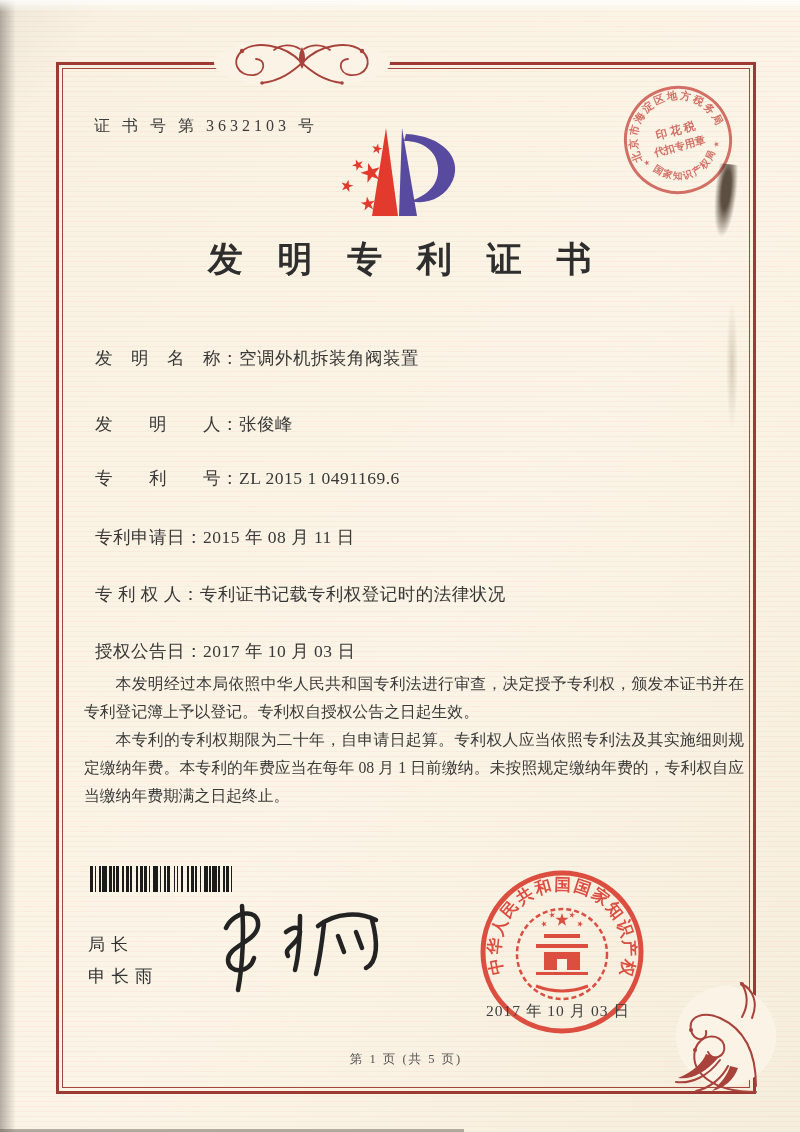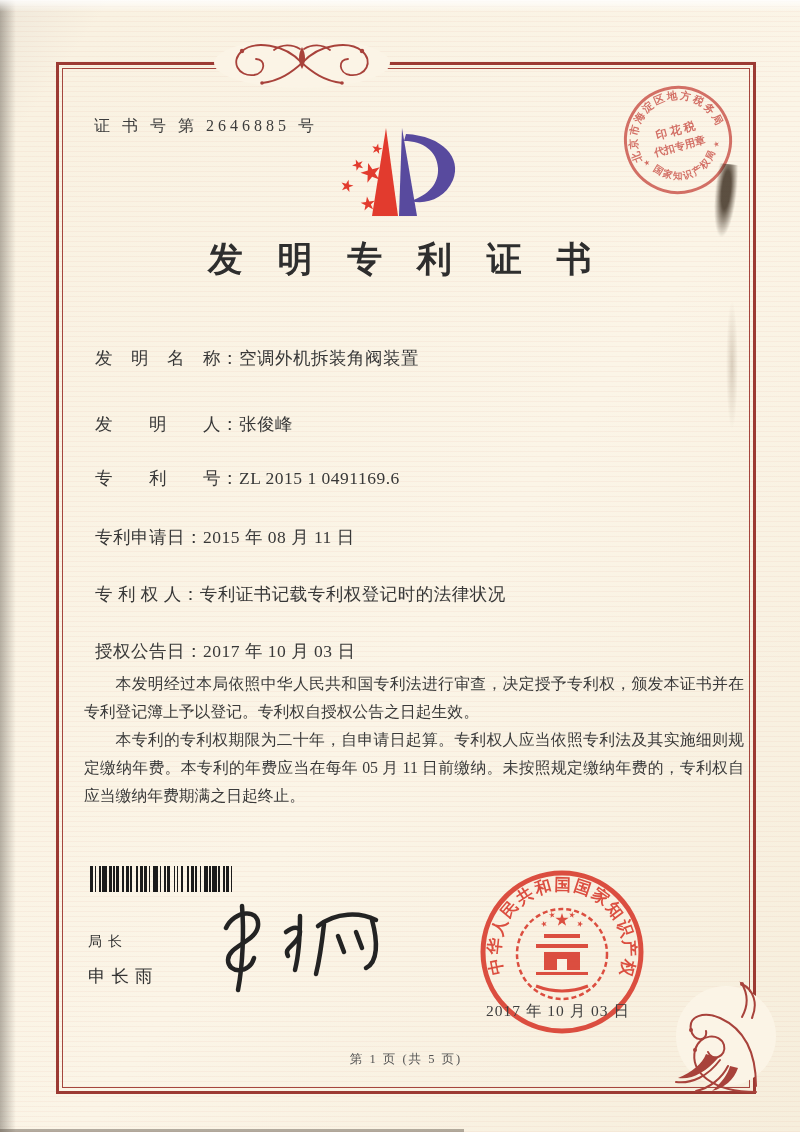--- a/index.html
+++ b/index.html
@@ -35,21 +35,21 @@
 
   .field{position:absolute;left:95px;font-size:17.5px;color:#383838;letter-spacing:.5px;white-space:nowrap;}
   .f0{top:346px}.f1{top:412px}.f2{top:466px}.f3{top:525px}.f4{top:582px}.f5{top:639px}
 
   .bodytext{position:absolute;left:84px;width:660px;top:670px;font-size:15.8px;
     line-height:28px;color:#3a3a3a;text-align:justify;}
   .bodytext p{margin:0;text-indent:2em;}
 
   .barcode{position:absolute;left:90px;top:866px;width:214px;height:26px;
     display:flex;align-items:stretch;overflow:hidden;}
-  .sig-title{position:absolute;left:88px;top:933px;font-size:14px;letter-spacing:6px;color:#333;}
+  .sig-title{position:absolute;left:88px;top:933px;font-size:17px;letter-spacing:6px;color:#333;}
   .sig-name{position:absolute;left:88px;top:964px;font-size:17.5px;letter-spacing:6px;color:#333;}
   .signature{position:absolute;left:198px;top:900px;width:210px;height:96px;}
 
   .seal{position:absolute;left:478px;top:868px;width:168px;height:168px;opacity:.88;}
   .seal-date{position:absolute;left:486px;top:1001px;font-size:15.5px;letter-spacing:1px;color:#3e3e3e;z-index:5;}
   .taxstamp{position:absolute;left:622px;top:84px;width:112px;height:112px;opacity:.8;transform:rotate(-15deg);}
 
   .flourish-top{position:absolute;left:212px;top:36px;width:180px;height:54px;}
   .flourish-br{position:absolute;left:648px;top:974px;width:142px;height:122px;}
 
@@ -104,21 +104,21 @@
   </g>
   <g fill="#a8423b">
     <path d="M70,84 C58,98 44,106 30,104 C44,98 54,90 58,80 Z"></path>
     <path d="M90,94 C86,106 76,114 64,117 C74,108 80,100 82,92 Z"></path>
     <circle cx="47" cy="76" r="2"></circle>
       <circle cx="43" cy="56" r="2"></circle>
       <circle cx="94" cy="10" r="2"></circle>
   </g>
 </svg>
 
-<div class="certno">证 书 号 第 2646885 号</div>
+<div class="certno">证 书 号 第 3632103 号</div>
 
 <svg class="logo" viewBox="0 0 150 108">
   <g fill="#e23b2e">
     <use href="#star" transform="translate(52,29) scale(5.5) rotate(12)"></use>
     <use href="#star" transform="translate(33,45) scale(6) rotate(-22)"></use>
     <use href="#star" transform="translate(22,66) scale(6.5) rotate(14)"></use>
     <use href="#star" transform="translate(43,84) scale(7.5) rotate(-8)"></use>
     <use href="#star" transform="translate(46,53) scale(10.5) rotate(-16)"></use>
     <path d="M61,8 L73,96 L47,96 Z"></path>
   </g>
@@ -132,21 +132,21 @@
 
 <div class="field f0"><span>发　明　名　称：</span><span>空调外机拆装角阀装置</span></div>
 <div class="field f1"><span>发　　明　　人：</span><span>张俊峰</span></div>
 <div class="field f2"><span>专　　利　　号：</span><span>ZL 2015 1 0491169.6</span></div>
 <div class="field f3"><span>专利申请日：</span><span>2015 年 08 月 11 日</span></div>
 <div class="field f4"><span>专 利 权 人：</span><span>专利证书记载专利权登记时的法律状况</span></div>
 <div class="field f5"><span>授权公告日：</span><span>2017 年 10 月 03 日</span></div>
 
 <div class="bodytext">
   <p>本发明经过本局依照中华人民共和国专利法进行审查，决定授予专利权，颁发本证书并在专利登记簿上予以登记。专利权自授权公告之日起生效。</p>
-  <p>本专利的专利权期限为二十年，自申请日起算。专利权人应当依照专利法及其实施细则规定缴纳年费。本专利的年费应当在每年 05 月 11 日前缴纳。未按照规定缴纳年费的，专利权自应当缴纳年费期满之日起终止。</p>
+  <p>本专利的专利权期限为二十年，自申请日起算。专利权人应当依照专利法及其实施细则规定缴纳年费。本专利的年费应当在每年 08 月 1 日前缴纳。未按照规定缴纳年费的，专利权自应当缴纳年费期满之日起终止。</p>
 </div>
 
 <div class="barcode">
     <div style="height: 100%; flex: 0 0 3.1px; background: rgb(27, 27, 27);"></div>
     <div style="height: 100%; flex: 0 0 1.55px; background: transparent;"></div>
     <div style="height: 100%; flex: 0 0 1.55px; background: rgb(27, 27, 27);"></div>
     <div style="height: 100%; flex: 0 0 3.1px; background: transparent;"></div>
     <div style="height: 100%; flex: 0 0 1.55px; background: rgb(27, 27, 27);"></div>
     <div style="height: 100%; flex: 0 0 1.55px; background: transparent;"></div>
     <div style="height: 100%; flex: 0 0 4.65px; background: rgb(27, 27, 27);"></div>

